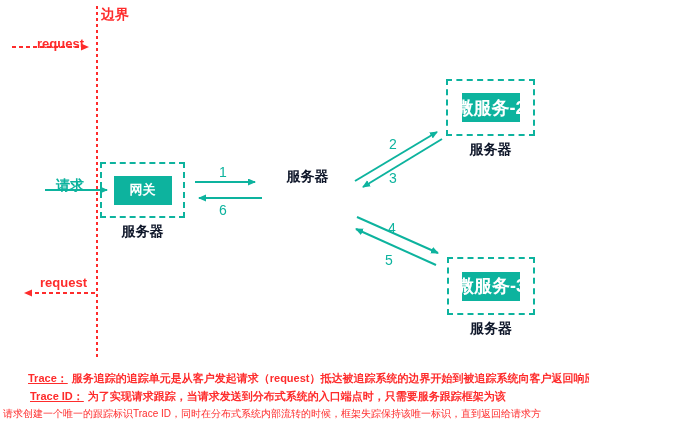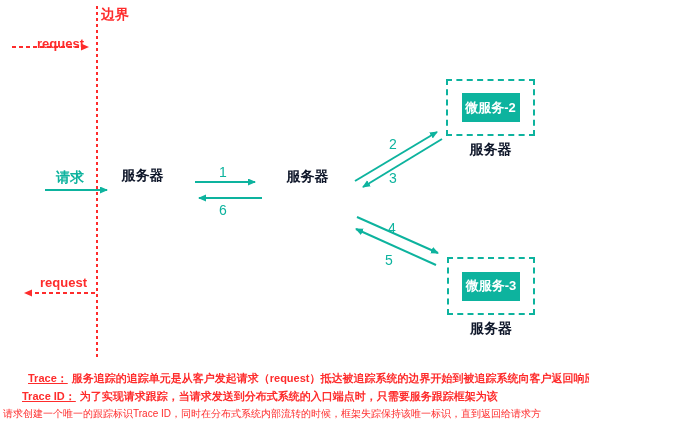--- a/index.html
+++ b/index.html
@@ -3,33 +3,33 @@
 <meta charset="utf-8">
 <style>
   html,body{margin:0;padding:0;background:#fff;}
   .canvas{
     position:relative;width:589px;height:428px;background:#ffffff;overflow:hidden;
     font-family:"Liberation Sans","DejaVu Sans",sans-serif;
   }
   .canvas svg{position:absolute;left:0;top:0;}
   .lbl{position:absolute;white-space:nowrap;line-height:1;}
   .red{color:#fe2c2c;}
-  .teal{color:#0db39e;}
+  .teal{color:#0db39e;margin-top:8px;}
   .bold{font-weight:700;}
   .semibold{font-weight:600;}
   .num{font-size:14px;color:#0db39e;font-weight:400;}
   .node{position:absolute;text-align:center;}
   .dashed-box{
     box-sizing:border-box;border:2px dashed #0db39e;
     display:flex;align-items:center;justify-content:center;
   }
   .solid-box{
     width:58px;height:29px;background:#0db39e;color:#ffffff;
     display:flex;align-items:center;justify-content:center;
-    font-size:13px;font-weight:700;white-space:nowrap;
+    font-size:18px;font-weight:700;white-space:nowrap;
   }
   .server{color:#0f172a;font-size:14px;font-weight:600;margin-top:5px;}
   .note{position:absolute;white-space:nowrap;color:#fe2c2c;line-height:1.2;}
   .note .term{font-weight:700;margin-right:4px;text-decoration:underline;}
   .note-big{font-size:11px;font-weight:600;}
   .note-small{font-size:10px;font-weight:400;}
 </style>
 </head>
 <body>
 
@@ -75,20 +75,23 @@
   <span class="lbl teal bold" style="left:56px;top:170px;font-size:14px;">请求</span>
 
   <span class="lbl num" style="left:219px;top:165px;">1</span>
   <span class="lbl num" style="left:219px;top:203px;">6</span>
   <span class="lbl num" style="left:389px;top:137px;">2</span>
   <span class="lbl num" style="left:389px;top:171px;">3</span>
   <span class="lbl num" style="left:388px;top:221px;">4</span>
   <span class="lbl num" style="left:385px;top:253px;">5</span>
 
   <div class="node" style="left:100px;top:162px;width:85px;">
+    <div class="dashed-box" style="width:85px;height:56px;">
+      <div class="solid-box" style="font-size:13px;">网关</div>
+    </div>
     <div class="server">服务器</div>
   </div>
 
   <div class="node" style="left:263px;top:163px;width:89px;">
     <div class="server">服务器</div>
   </div>
 
   <div class="node" style="left:446px;top:79px;width:89px;">
     <div class="dashed-box" style="width:89px;height:57px;">
       <div class="solid-box">微服务-2</div>
@@ -100,21 +103,21 @@
     <div class="dashed-box" style="width:88px;height:58px;">
       <div class="solid-box">微服务-3</div>
     </div>
     <div class="server">服务器</div>
   </div>
 
   <div class="note note-big" style="left:28px;top:372px;">
     <span class="term">Trace：</span><span>服务追踪的追踪单元是从客户发起请求（request）抵达被追踪系统的边界开始到被追踪系统向客户返回响应（response）为止的过程</span>
   </div>
 
-  <div class="note note-big" style="left:22px;top:390px;">
+  <div class="note note-big" style="left:30px;top:390px;">
     <span class="term">Trace ID：</span><span>为了实现请求跟踪，当请求发送到分布式系统的入口端点时，只需要服务跟踪框架为该</span>
   </div>
 
   <div class="note note-small" style="left:3px;top:408px;">
     <span>请求创建一个唯一的跟踪标识Trace ID，同时在分布式系统内部流转的时候，框架失踪保持该唯一标识，直到返回给请求方</span>
   </div>
 
 </div>
 
 </body></html>

